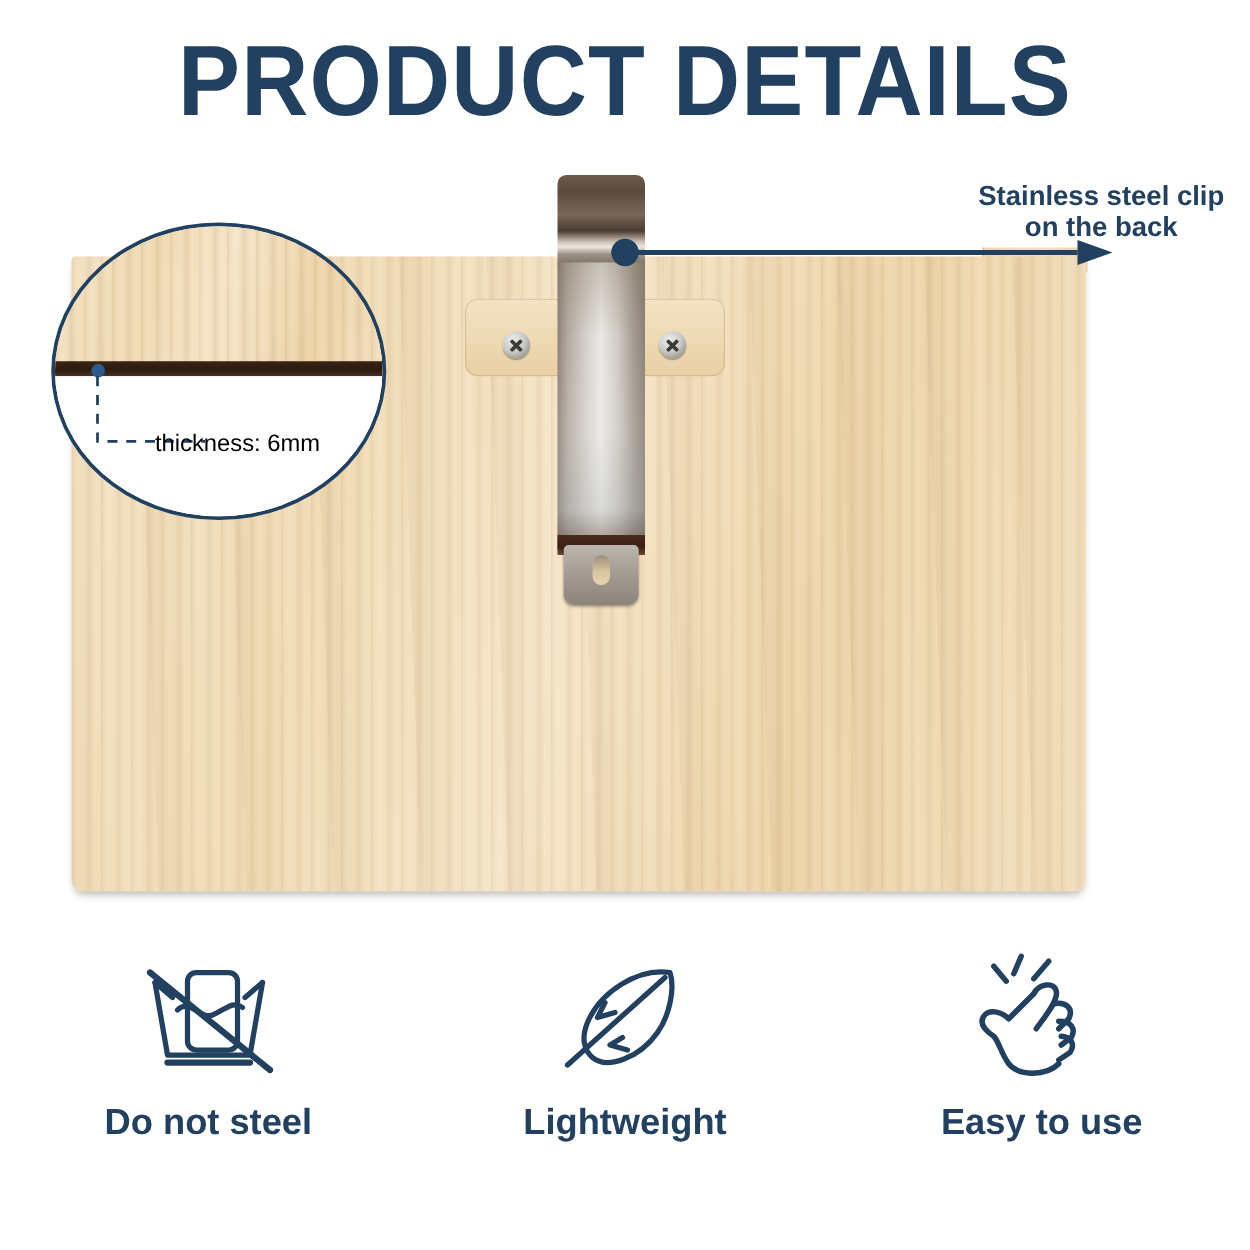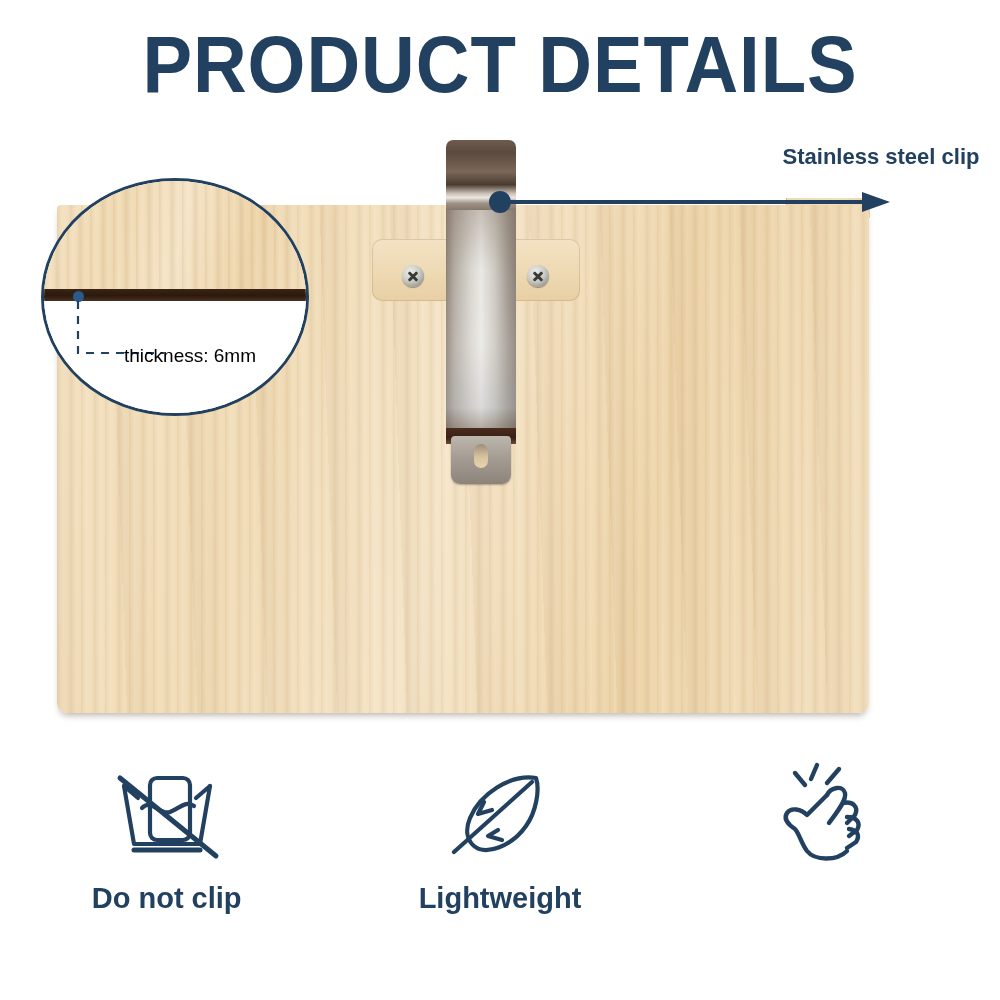--- a/index.html
+++ b/index.html
@@ -226,20 +226,21 @@
     </div>
     <div class="thickness-label">thickness: 6mm</div>
 
     <svg class="callout-svg" viewBox="0 0 420 48">
       <circle cx="20" cy="22" r="11" fill="#22405F"></circle>
       <line x1="20" y1="22" x2="382" y2="22" stroke="#22405F" stroke-width="4"></line>
       <polygon points="382,12 410,22 382,32" fill="#22405F"></polygon>
     </svg>
     <div class="callout-text">
       <div>Stainless steel clip</div>
+      <div>on the back</div>
     </div>
   </div>
 
   <div class="features">
 
     <div class="feature">
       <div class="feature-icon">
         <svg width="130" height="110" viewBox="0 0 130 110" fill="none" stroke="#22405F" stroke-width="4.2" stroke-linecap="round" stroke-linejoin="round">
 
           <path d="M22 26 L32 84 L98 84 L108 26"></path>
@@ -247,21 +248,21 @@
           <path d="M108 26 L94 38"></path>
           <path d="M32 90 L98 90" stroke-width="5"></path>
 
           <path d="M40 48 C50 38 58 56 68 52 C78 48 84 40 92 46"></path>
 
           <rect x="48" y="18" width="40" height="62" rx="7"></rect>
 
           <line x1="18" y1="18" x2="114" y2="96" stroke-width="5"></line>
         </svg>
       </div>
-      <div class="feature-label">Do not clip</div>
+      <div class="feature-label">Do not steel</div>
     </div>
 
 
     <div class="feature">
       <div class="feature-icon">
         <svg width="120" height="110" viewBox="0 0 120 110" fill="none" stroke="#22405F" stroke-width="4.2" stroke-linecap="round" stroke-linejoin="round">
 
           <path d="M96 18 C70 14 40 34 30 58 C25 70 27 80 34 86 C46 96 72 86 86 66 C96 52 100 30 96 18 Z"></path>
 
           <path d="M92 22 L14 92"></path>
@@ -281,16 +282,17 @@
           <path d="M22 14 L32 26"></path>
           <path d="M66 10 L54 24"></path>
 
           <path d="M54 36 C58 28 70 26 72 34 C74 42 60 58 56 64"></path>
           <path d="M70 44 C80 42 86 48 82 56 L74 64"></path>
           <path d="M74 58 C84 58 88 64 84 71 L76 77"></path>
           <path d="M76 70 C85 71 87 77 83 83 L74 89"></path>
           <path d="M54 36 L34 56 C28 50 18 48 14 54 C10 60 16 66 22 70 C26 74 28 84 34 92 C42 102 64 102 74 92"></path>
         </svg>
       </div>
+      <div class="feature-label">Easy to use</div>
     </div>
 
   </div>
 </div>
 
 </body></html>

